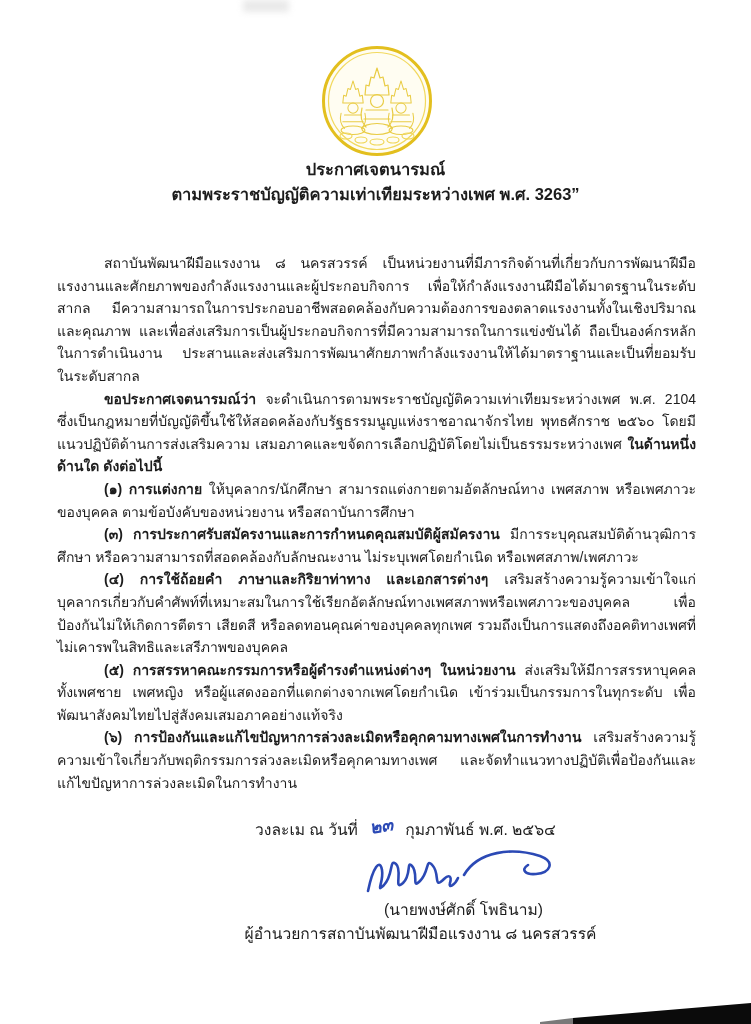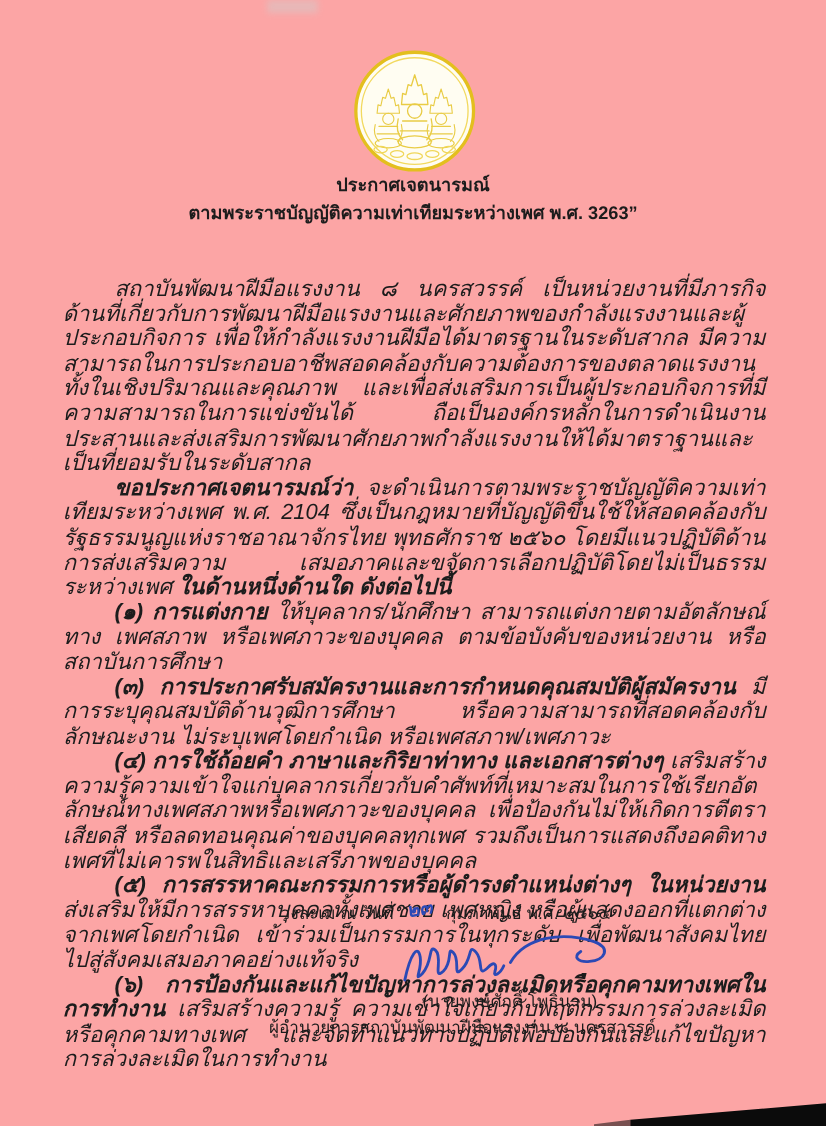--- a/index.html
+++ b/index.html
@@ -1,34 +1,34 @@
 <!DOCTYPE html>
 <html lang="th"><head>
 <meta charset="utf-8">
 <style>
   html,body{margin:0;padding:0;background:#8a8a8a;}
   .page{
     position:relative;
     width:751px;height:1024px;
     margin:0 auto;
-    background:#fca5a5;
+    background:#ffffff;
     overflow:hidden;
     font-family:"Liberation Sans","DejaVu Sans",sans-serif;
     color:#1c1c1c;
   }
   .emblem{position:absolute;top:44px;left:320px;width:114px;height:114px;}
   .title-block{
     position:absolute;top:157px;left:0;width:100%;
     text-align:center;font-weight:bold;font-size:16.5px;line-height:25px;
   }
   .title-line{margin:0;}
   .body-block{
     position:absolute;top:252px;left:57px;width:639px;
-    font-size:20px;line-height:22.6px;
-    text-align:justify;text-align-last:left;font-style:italic;
+    font-size:14px;line-height:22.6px;
+    text-align:justify;text-align-last:left;
   }
   .body-block p{margin:0;text-indent:47px;}
   .lead{font-weight:bold;}
   .date-line{
     position:absolute;top:815px;left:0;width:100%;
     text-align:center;font-size:15.6px;
     transform:translateX(30px);
     white-space:nowrap;
   }
   .hand-day{

